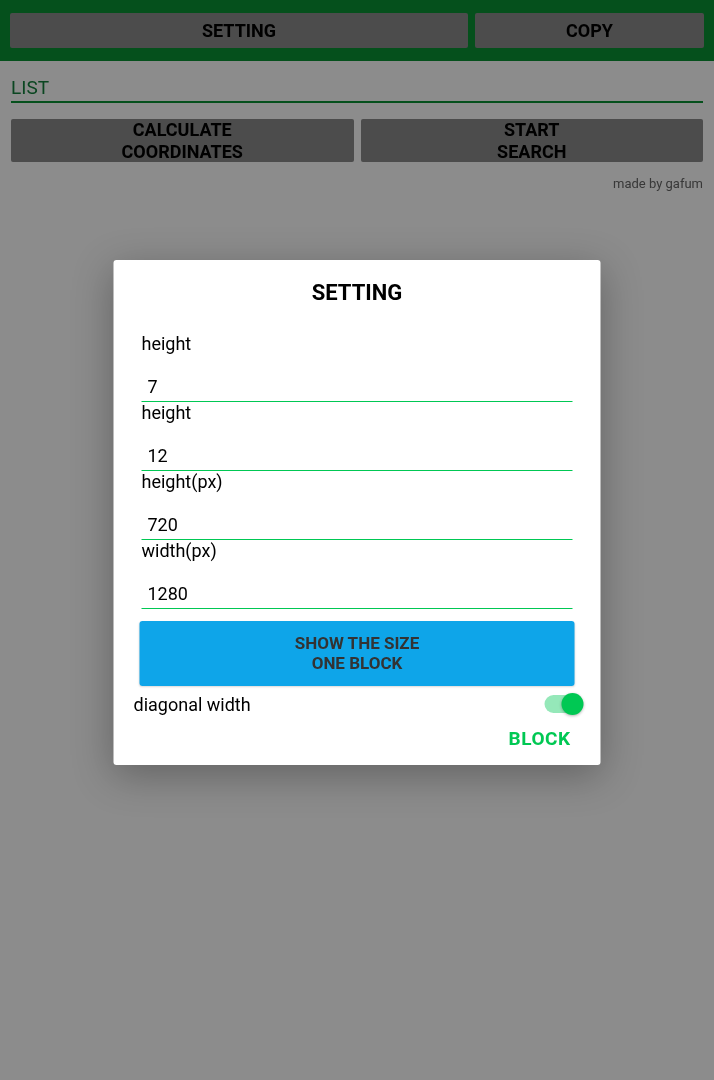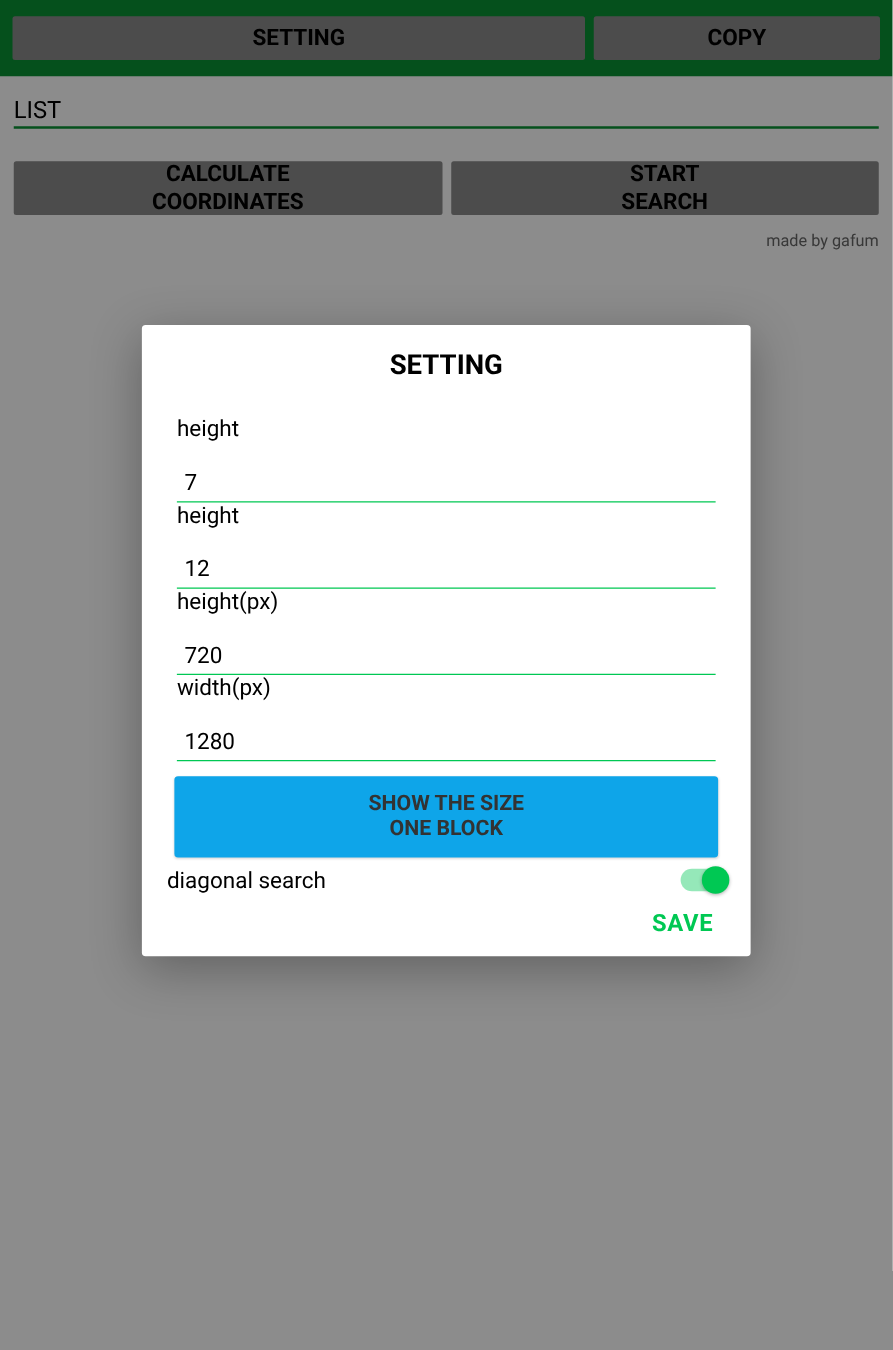--- a/index.html
+++ b/index.html
@@ -34,26 +34,26 @@
     .header-button:first-child {
       flex: 2;
     }
     .header-button:last-child {
       flex: 1;
     }
     .content {
       padding: 15px 11px 0 11px;
     }
     .list-label {
-      color: #000000;
+      color: #15803d;
       font-size: 19px;
       font-weight: 400;
       border-bottom: 2px solid #0a9234;
       padding-bottom: 2px;
-      margin-bottom: 26px;
+      margin-bottom: 16px;
     }
     .action-row {
       display: flex;
       gap: 7px;
       margin-bottom: 14px;
     }
     .action-button {
       flex: 1;
       background: #8a8a8a;
       border: none;
@@ -207,22 +207,22 @@
   </div>
 
   <div class="field-group">
     <span class="field-label">width(px)</span>
     <input class="field-input" type="text" value="1280" style="">
   </div>
 
   <button class="show-size-button">SHOW THE SIZE<br>ONE BLOCK</button>
 
   <div class="toggle-row">
-    <span class="toggle-label">diagonal search</span>
+    <span class="toggle-label">diagonal width</span>
     <div class="toggle">
       <div class="toggle-thumb"></div>
     </div>
   </div>
 
   <div class="save-row">
-    <button class="save-button">SAVE</button>
+    <button class="save-button">BLOCK</button>
   </div>
 </div>
 
 </body></html>

